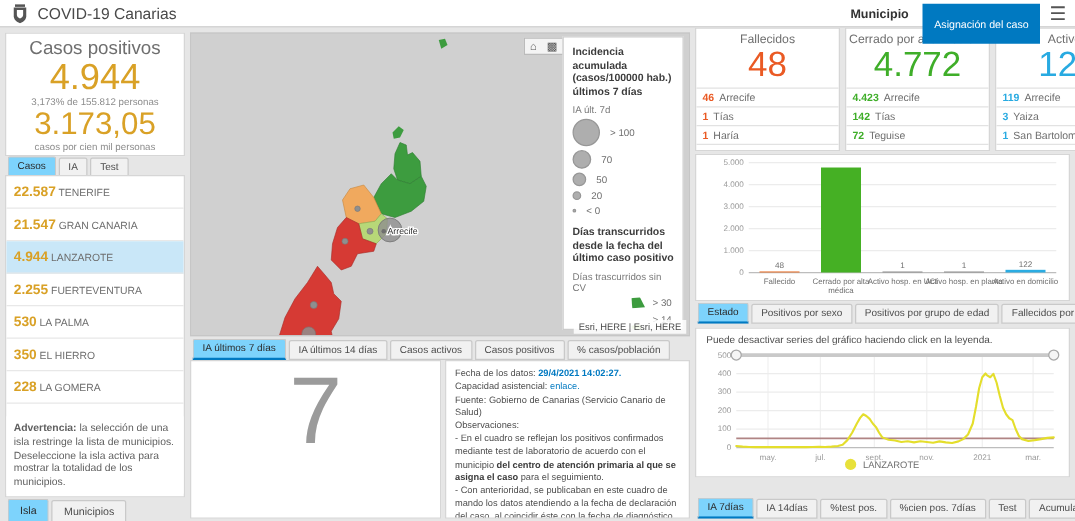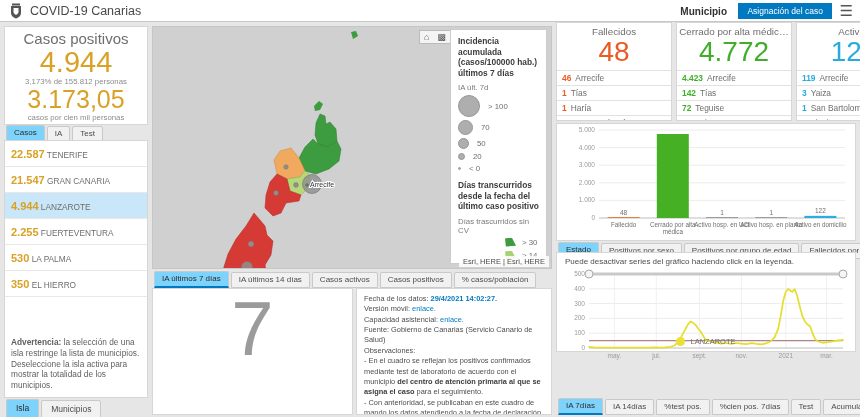--- a/index.html
+++ b/index.html
@@ -5,21 +5,21 @@
   * { margin:0; padding:0; box-sizing:border-box; }
   html,body { width:860px; height:417px; overflow:hidden; }
   body { font-family:"Liberation Sans", sans-serif; background:#e6e6e6; color:#4d4d4d; }
   #root { position:relative; width:860px; height:417px; }
 
   
   #header { position:absolute; top:0; left:0; right:0; height:22px; background:#fff; border-bottom:1px solid #c8c8c8; z-index:5; }
   #hdr-title { position:absolute; left:30px; top:4px; font-size:12.5px; color:#4a4a4a; }
   #hdr-icon { position:absolute; left:9px; top:3px; }
   #hdr-municipio { position:absolute; right:133px; top:6px; font-size:10px; font-weight:bold; color:#323232; }
-  #hdr-btn { position:absolute; right:28px; top:3px; height:16px; background:#0079c1; color:#fff; font-size:8.5px; border:none; padding:0 9px; cursor:pointer; font-family:inherit; }
+  #hdr-btn { position:absolute; right:28px; top:3px; height:32px; background:#0079c1; color:#fff; font-size:8.5px; border:none; padding:0 9px; cursor:pointer; font-family:inherit; }
   #hdr-menu { position:absolute; right:7px; top:2px; font-size:15px; color:#555; cursor:pointer; }
 
   .panel { position:absolute; background:#fff; border:1px solid #d6d6d6; }
   .tabbar { position:absolute; display:flex; gap:2px; align-items:flex-end; }
   .tab { background:#f1f1f1; border:1px solid #c9c9c9; padding:2px 7px 3px; font-size:8px; color:#4c4c4c; border-radius:2px 2px 0 0; cursor:pointer; white-space:nowrap; }
   .tab.active { background:#7dd3fc; border-bottom:2px solid #0079c1; color:#2b2b2b; }
 
   
   #pos-panel { left:4px; top:26px; width:144px; height:99px; text-align:center; }
   #pos-title { font-size:15px; color:#6e6e6e; margin-top:3px; }
@@ -42,21 +42,21 @@
   #map-panel { left:152px; top:26px; width:400px; height:243px; background:#d0d0d0; border:1px solid #c6c6c6; overflow:hidden; }
   #map-svg { position:absolute; left:0; top:0; }
   #map-buttons { position:absolute; left:266px; top:3px; width:32px; height:14px; background:#f4f4f4; border:1px solid #bbb; display:flex; align-items:center; justify-content:space-around; font-size:9px; color:#555; cursor:pointer; }
   #map-attrib { position:absolute; right:2px; bottom:1px; font-size:7.5px; color:#4a4a4a; background:rgba(255,255,255,.85); padding:1px 4px; }
   #map-legend { position:absolute; right:4px; top:2px; bottom:4px; width:97px; background:#fff; border:1px solid #ccc; padding:6px 7px; overflow:hidden; }
   .lg-title { font-size:8.4px; font-weight:bold; color:#3c3c3c; line-height:1.25; }
   .lg-sub { font-size:7.8px; color:#7a7a7a; margin:5px 0 3px; }
   .size-row { display:flex; align-items:center; margin-bottom:3px; }
   .size-dot { border-radius:50%; background:#aeaeae; border:1px solid #979797; flex:none; }
   .size-label { font-size:7.8px; color:#6e6e6e; margin-left:8px; }
-  .day-row { display:flex; align-items:flex-start; margin-bottom:4px;padding-left:47px; }
+  .day-row { display:flex; align-items:flex-end; margin-bottom:4px;padding-left:47px; }
   .day-swatch { width:11px; height:9px; clip-path:polygon(0 12%, 62% 0, 100% 92%, 8% 100%); flex:none; }
   .day-label { font-size:7.8px; color:#6e6e6e; margin-left:6px; }
   #map-tabs { left:154px; top:271px; }
 
   
   #affected-panel { left:152px; top:288px; width:201px; height:127px; text-align:center; }
   #affected-title { font-size:13px; color:#6e6e6e; margin-top:6px; }
   #affected-value { font-size:76px; color:#9b9b9b; line-height:1.05; }
   #info-panel { left:356px; top:288px; width:196px; height:127px; padding:5px 7px; font-size:7.4px; line-height:1.4; color:#4d4d4d; overflow:hidden; }
   #info-panel .lk { color:#0079c1; }
@@ -66,21 +66,21 @@
   #stat-cards { position:absolute; left:556px; top:22px; width:356px; height:99px; display:flex; gap:4px; }
   .stat-card { flex:1; background:#fff; border:1px solid #d6d6d6; overflow:hidden; }
   .stat-title { font-size:9.8px; color:#6e6e6e; text-align:center; padding:3px 2px 0; white-space:nowrap; overflow:hidden; }
   .stat-value { font-size:28px; text-align:center; line-height:1.1; margin-bottom:2px; }
   .stat-row { display:flex; gap:4px; border-top:1px solid #e2e2e2; padding:2px 5px; font-size:8.4px; }
   .stat-row .n { font-weight:bold; }
   .stat-row .m { color:#6e6e6e; }
 
   #bar-panel { left:556px; top:123px; width:300px; height:118px; }
   #chart-tabs { left:558px; top:242px; }
-  #timeline-panel { left:556px; top:252px; width:300px; height:100px; }
+  #timeline-panel { left:556px; top:262px; width:300px; height:120px; }
   #tl-note { font-size:8px; color:#4d4d4d; padding:4px 8px 0; }
   #tl-legend { position:absolute; left:0; right:0; bottom:5px; display:flex; justify-content:center; align-items:center; gap:5px; }
   #tl-legend-dot { width:9px; height:9px; border-radius:50%; }
   #tl-legend-label { font-size:7.5px; color:#6e6e6e; }
   #timeline-tabs { left:558px; top:398px; }
   svg text { font-family:"Liberation Sans", sans-serif; }
 </style>
 </head>
 <body>
 
@@ -112,20 +112,21 @@
     </div>
 
   <div id="island-panel" class="panel">
     <div id="island-list">
         <div class="island-row"><span class="i-val">22.587</span><span class="i-name"> TENERIFE</span></div>
         <div class="island-row"><span class="i-val">21.547</span><span class="i-name"> GRAN CANARIA</span></div>
         <div class="island-row active"><span class="i-val">4.944</span><span class="i-name"> LANZAROTE</span></div>
         <div class="island-row"><span class="i-val">2.255</span><span class="i-name"> FUERTEVENTURA</span></div>
         <div class="island-row"><span class="i-val">530</span><span class="i-name"> LA PALMA</span></div>
         <div class="island-row"><span class="i-val">350</span><span class="i-name"> EL HIERRO</span></div>
+        <div class="island-row"><span class="i-val">228</span><span class="i-name"> LA GOMERA</span></div>
       </div>
     <div id="warning"><b>Advertencia:</b><span> la selección de una isla restringe la lista de municipios. Deseleccione la isla activa para mostrar la totalidad de los municipios.</span></div>
   </div>
   <div id="isla-tabs" class="tabbar">
       <div class="tab active">Isla</div>
       <div class="tab">Municipios</div>
     </div>
 
   <div id="map-panel" class="panel">
     <svg id="map-svg" width="400" height="243" viewBox="0 0 400 243">
@@ -201,21 +202,20 @@
       <div class="tab">Casos activos</div>
       <div class="tab">Casos positivos</div>
       <div class="tab">% casos/población</div>
     </div>
 
   <div id="affected-panel" class="panel">
     <div id="affected-value">7</div>
   </div>
   <div id="info-panel" class="panel">
     <div><span>Fecha de los datos: </span><b class="lk">29/4/2021 14:02:27.</b></div>
-    <div><span>Versión móvil: </span><span class="lk">enlace.</span></div>
     <div><span>Capacidad asistencial: </span><span class="lk">enlace.</span></div>
     <div>Fuente: Gobierno de Canarias (Servicio Canario de Salud)</div>
     <div>Observaciones:</div>
     <div><span>- En el cuadro se reflejan los positivos confirmados mediante test de laboratorio de acuerdo con el municipio </span><b>del centro de atención primaria al que se asigna el caso</b><span> para el seguimiento.</span></div>
     <div><span>- Con anterioridad, se publicaban en este cuadro de mando los datos atendiendo a la fecha de declaración del caso, al coincidir éste con la fecha de diagnóstico. El incremento de los rastreos ha provocado una mayor distancia temporal entre la fecha de declaración y la fecha de diagnóstico por lo que desde el 22 de agosto se reflejan los casos por </span></div>
 
   </div>
 
   <div id="stat-cards">
       <div class="stat-card">

